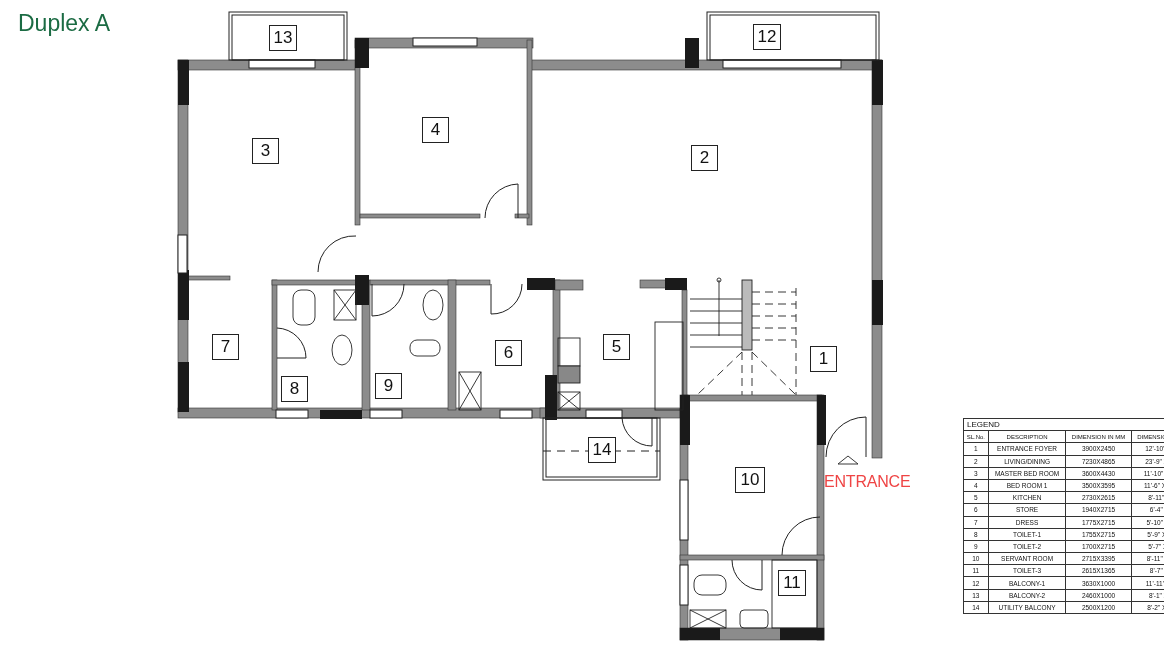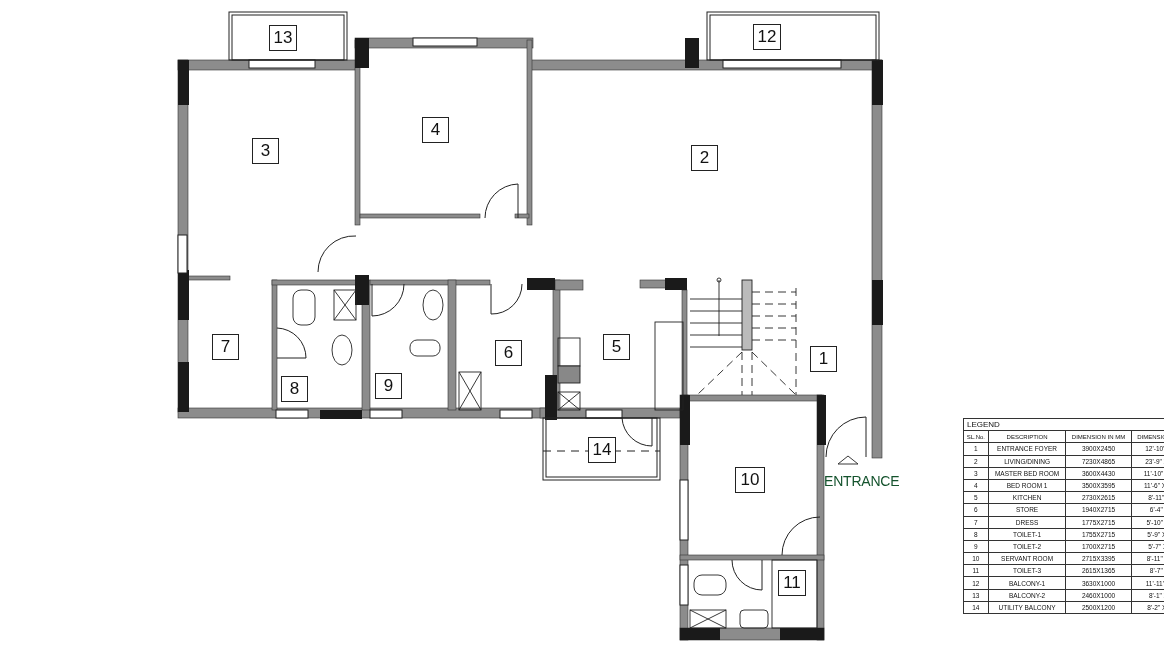--- a/index.html
+++ b/index.html
@@ -1,30 +1,31 @@
 <!DOCTYPE html>
 <html><head>
 <meta charset="utf-8">
 <style>
   html, body { margin: 0; padding: 0; background: #ffffff; }
   body { width: 1164px; height: 656px; position: relative; overflow: hidden; font-family: "Liberation Sans", sans-serif; }
   .title { position: absolute; left: 18px; top: 8px; color: #1b6b43; font-size: 23px; line-height: 31px; font-family: "Liberation Sans", sans-serif; }
   .title div { white-space: nowrap; }
   svg.plan { position: absolute; left: 0; top: 0; }
   .room-label { position: absolute; border: 1px solid #222; background: #fff; font-size: 17px; color: #111; text-align: center; line-height: 24px; height: 24px; font-family: "Liberation Sans", sans-serif; }
-  .entrance-label { position: absolute; left: 824px; top: 473px; font-size: 14px; color: #14532d; letter-spacing: -0.2px; font-family: "Liberation Sans", sans-serif; }
+  .entrance-label { position: absolute; left: 824px; top: 473px; font-size: 16px; color: #ef4444; letter-spacing: -0.2px; font-family: "Liberation Sans", sans-serif; }
   table.legend { position: absolute; left: 963px; top: 418px; width: 238px; border-collapse: collapse; font-size: 6.5px; color: #111; font-family: "Liberation Sans", sans-serif; }
   table.legend td, table.legend th { border: 1px solid #333; padding: 0 1px; height: 11.2px; text-align: center; font-weight: normal; white-space: nowrap; }
   table.legend th.cap { text-align: left; font-size: 8px; padding-left: 3px; }
   table.legend th { font-size: 6px; }
 </style>
 </head>
 <body>
 
 <div class="title">
+  <div>Duplex A</div>
 </div>
 
 <svg class="plan" width="1164" height="656" viewBox="0 0 1164 656">
   <g fill="#8c8c8c" stroke="#333" stroke-width="0.6">
 
     <rect x="178" y="60" width="10" height="352"></rect>
     <rect x="178" y="60" width="180" height="10"></rect>
     <rect x="355" y="38" width="178" height="10"></rect>
     <rect x="530" y="60" width="352" height="10"></rect>
     <rect x="872" y="60" width="10" height="398"></rect>

